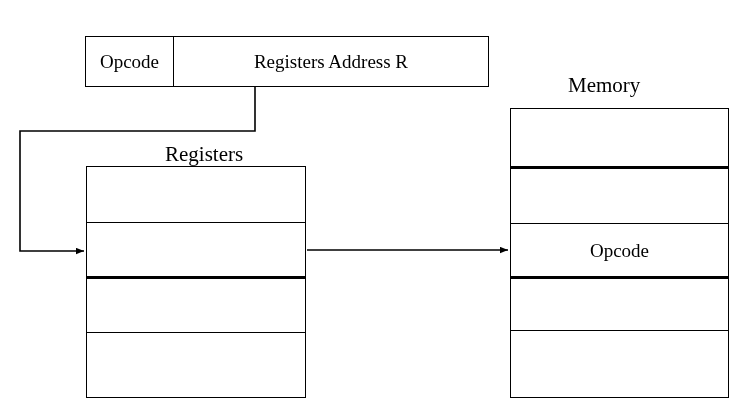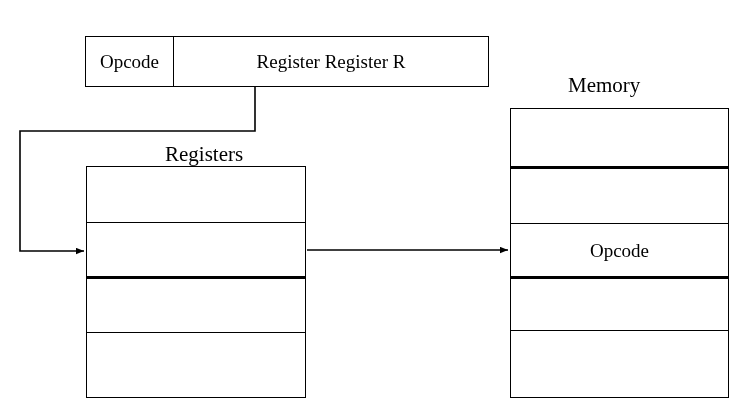--- a/index.html
+++ b/index.html
@@ -61,21 +61,21 @@
 
   <div class="label" style="left:165px; top:144px;">Registers</div>
 
   <div class="label" style="left:568px; top:75px;">Memory</div>
 
   <div class="box" style="left:85px; top:36px; width:404px; height:51px;"></div>
   <div class="rule" style="left:173px; top:36px; width:1px; height:51px;"></div>
 
   <div class="cell" style="left:86px; top:37px; width:87px; height:49px;">Opcode</div>
 
-  <div class="cell" style="left:174px; top:37px; width:314px; height:49px;">Register Register R</div>
+  <div class="cell" style="left:174px; top:37px; width:314px; height:49px;">Registers Address R</div>
 
   <div class="box" style="left:86px; top:166px; width:220px; height:232px;"></div>
   <div class="rule" style="left:86px; top:222px; width:220px; height:1px;"></div>
   <div class="rule" style="left:86px; top:276px; width:220px; height:3px;"></div>
   <div class="rule" style="left:86px; top:332px; width:220px; height:1px;"></div>
 
   <div class="cell" style="left:87px; top:167px; width:218px; height:55px;"></div>
   <div class="cell" style="left:87px; top:279px; width:218px; height:53px;"></div>
   <div class="cell" style="left:87px; top:333px; width:218px; height:64px;"></div>
 

